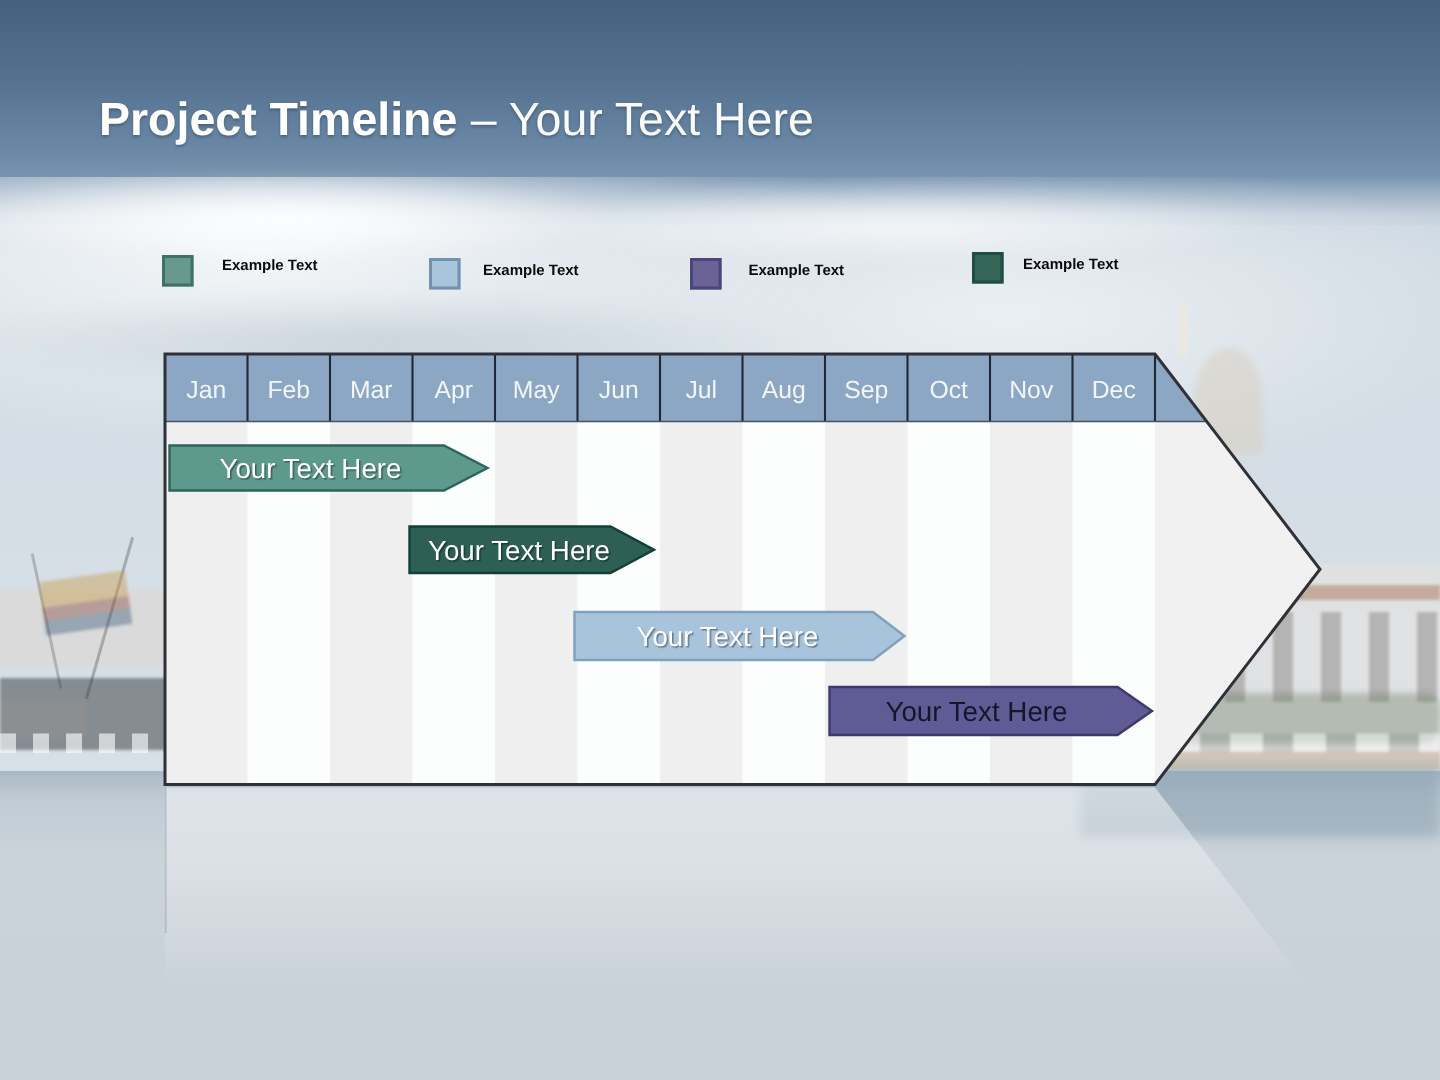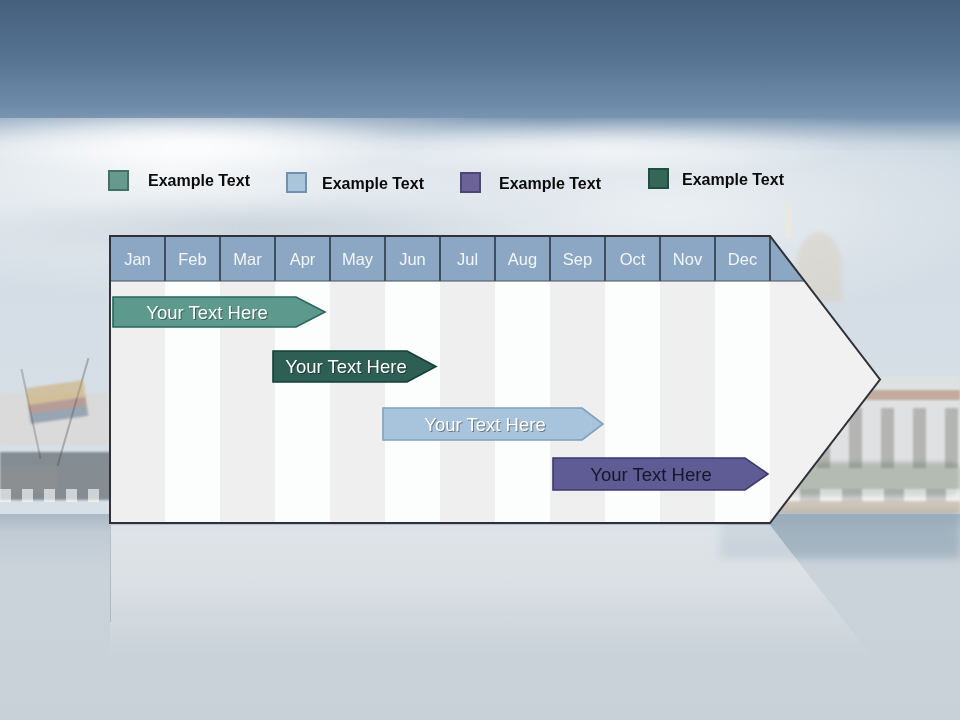--- a/index.html
+++ b/index.html
@@ -49,21 +49,21 @@
   .hull-ports{left:0;top:489px;width:118px;height:13px;opacity:.65;
     background:repeating-linear-gradient(90deg, rgba(255,255,255,.95) 0 11px, rgba(0,0,0,0) 11px 22px);}
   
   .title{left:66px;top:60px;width:860px;color:#ffffff;font-size:31px;line-height:40px;
     text-shadow:0 1px 2px rgba(20,40,60,.35);white-space:nowrap;}
   .title-bold{font-weight:700;}
   .title-regular{font-weight:400;margin-left:9px;opacity:.97;}
   
   .legend-item{position:absolute;}
   .legend-swatch{position:absolute;width:21px;height:21px;border:2px solid transparent;box-sizing:border-box;}
-  .legend-label{position:absolute;font-size:16px;font-weight:700;color:#0b0b0b;white-space:nowrap;}
+  .legend-label{position:absolute;font-size:10px;font-weight:700;color:#0b0b0b;white-space:nowrap;}
   
   .timeline-svg{left:0;top:0;}
   .month-label{font-family:"Liberation Sans",sans-serif;font-size:16.5px;fill:#f2f6f9;}
   .task-label{font-family:"Liberation Sans",sans-serif;font-size:18.5px;}
   .task-shadow{filter:drop-shadow(1px 1px 0.5px rgba(0,0,0,.38));}
 </style>
 </head>
 <body>
 
 <div class="slide">
@@ -84,20 +84,23 @@
   <div class="abs cars"></div>
   <div class="abs quay"></div>
   <div class="abs bldg-left"></div>
   <div class="abs mast1"></div>
   <div class="abs mast2"></div>
   <div class="abs flag"></div>
   <div class="abs boat-white"></div>
   <div class="abs hull"></div>
   <div class="abs hull-ports"></div>
 
+  <div class="abs title">
+    <span class="title-bold">Project Timeline</span><span class="title-regular">– Your Text Here</span>
+  </div>
 
   <div>
     <div class="legend-item">
       <span class="legend-swatch" style="left: 108px; top: 170px; background-color: rgb(104, 153, 142); border-color: rgb(63, 114, 100);"></span>
       <span class="legend-label" style="left:148px;top:172px;">Example Text</span>
     </div>
     <div class="legend-item">
       <span class="legend-swatch" style="left: 286px; top: 172px; background-color: rgb(168, 197, 219); border-color: rgb(114, 145, 176);"></span>
       <span class="legend-label" style="left:322px;top:175px;">Example Text</span>
     </div>

